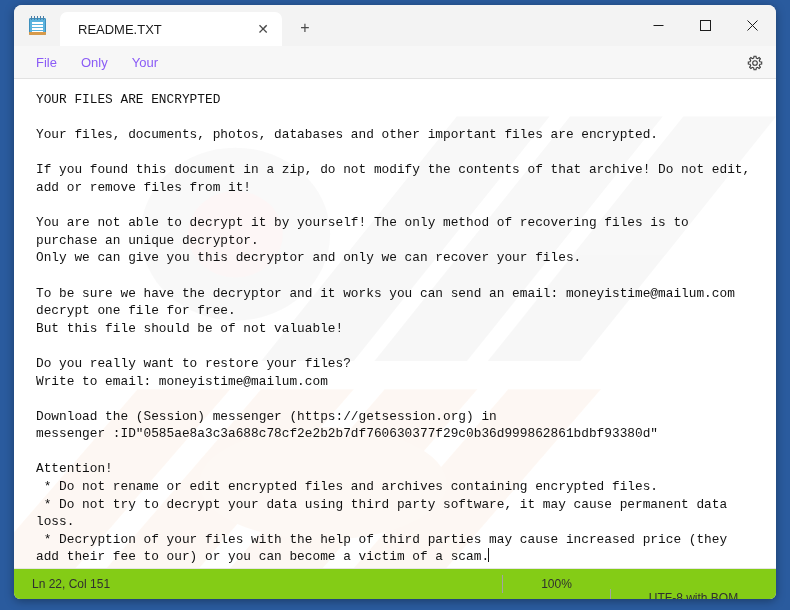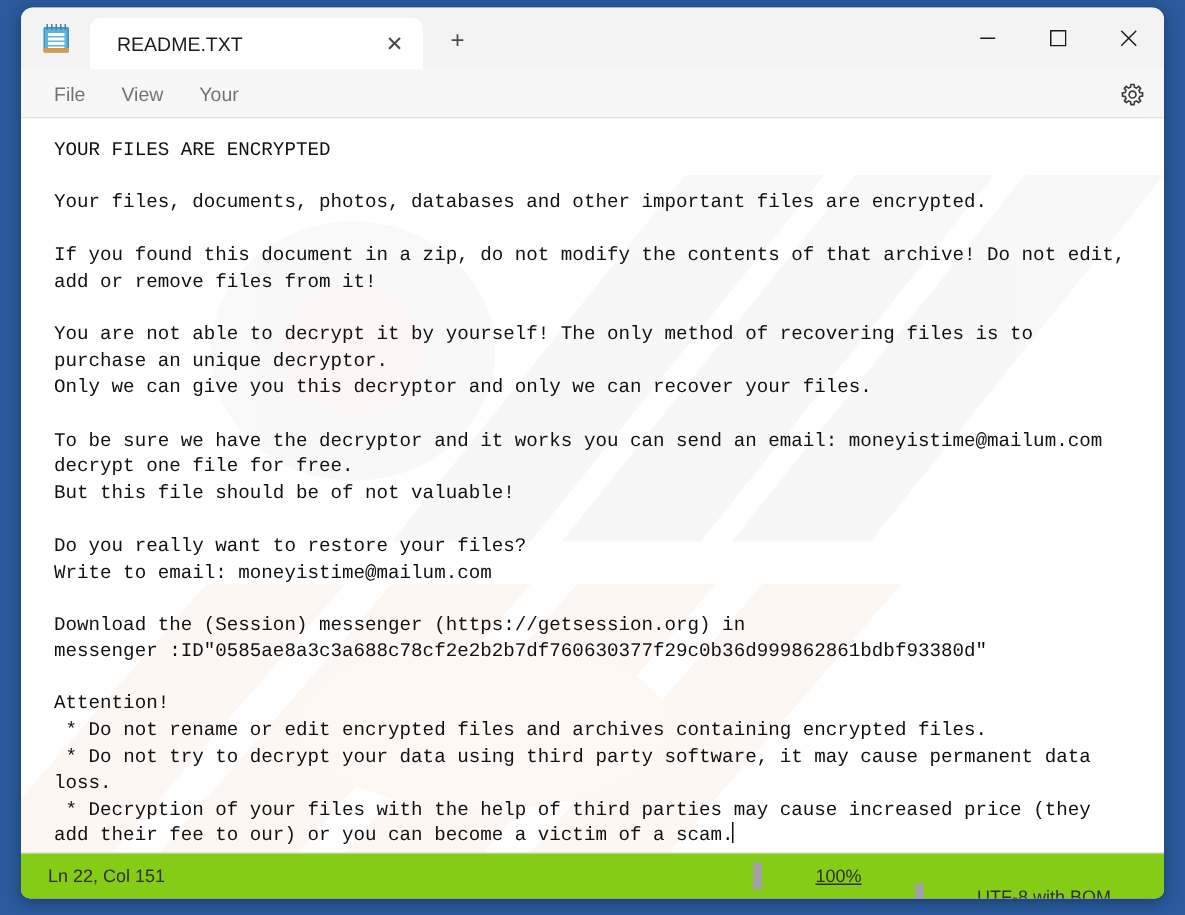--- a/index.html
+++ b/index.html
@@ -155,21 +155,21 @@
     background: #f7f7f7;
     border-bottom: 1px solid #e2e2e2;
     display: flex;
     align-items: center;
     padding-left: 10px;
     position: relative;
     flex: 0 0 auto;
   }
   .menu-item {
     font-size: 13px;
-    color: #737373;
+    color: #8b5cf6;
     padding: 4px 12px;
     border-radius: 4px;
   }
 
   #gear-btn {
     position: absolute;
     right: 8px;
     top: 4px;
     width: 26px;
     height: 26px;
@@ -232,24 +232,23 @@
   }
   #status-lncol {
     flex: 1 1 auto;
     padding-left: 18px;
   }
   .status-cell {
     height: 18px;
     display: flex;
     align-items: center;
     justify-content: center;
-    border-left: 6px solid #a3a3a3;
+    border-left: 1px solid #a3a3a3;
     padding: 0 16px;
     white-space: nowrap;
-    text-decoration: underline;
   }
   #status-zoom  { width: 108px; }
   #status-eol   { width: 150px; }
   #status-enc   { width: 166px; margin-top: 28px; }
 </style>
 </head>
 <body>
 
 <div id="window">
 
@@ -291,21 +290,21 @@
         <svg width="11" height="11" viewBox="0 0 11 11">
           <line x1="0.5" y1="0.5" x2="10.5" y2="10.5" stroke="currentColor" stroke-width="1"></line>
           <line x1="10.5" y1="0.5" x2="0.5" y2="10.5" stroke="currentColor" stroke-width="1"></line>
         </svg>
       </div>
     </div>
   </div>
 
   <div id="menubar">
     <div class="menu-item">File</div>
-    <div class="menu-item">View</div>
+    <div class="menu-item">Only</div>
     <div class="menu-item">Your</div>
 
     <div id="gear-btn">
       <svg width="16" height="16" viewBox="0 0 16 16" fill="none" stroke="currentColor" stroke-width="1.1">
         <circle cx="8" cy="8" r="2.3"></circle>
         <path d="M8 1.3 L9 1.3 L9.3 3.1 L10.7 3.7 L12.1 2.6 L13.4 3.9 L12.3 5.3
                  L12.9 6.7 L14.7 7 L14.7 9 L12.9 9.3 L12.3 10.7 L13.4 12.1
                  L12.1 13.4 L10.7 12.3 L9.3 12.9 L9 14.7 L7 14.7 L6.7 12.9
                  L5.3 12.3 L3.9 13.4 L2.6 12.1 L3.7 10.7 L3.1 9.3 L1.3 9
                  L1.3 7 L3.1 6.7 L3.7 5.3 L2.6 3.9 L3.9 2.6 L5.3 3.7 L6.7 3.1 L7 1.3 Z"></path>

